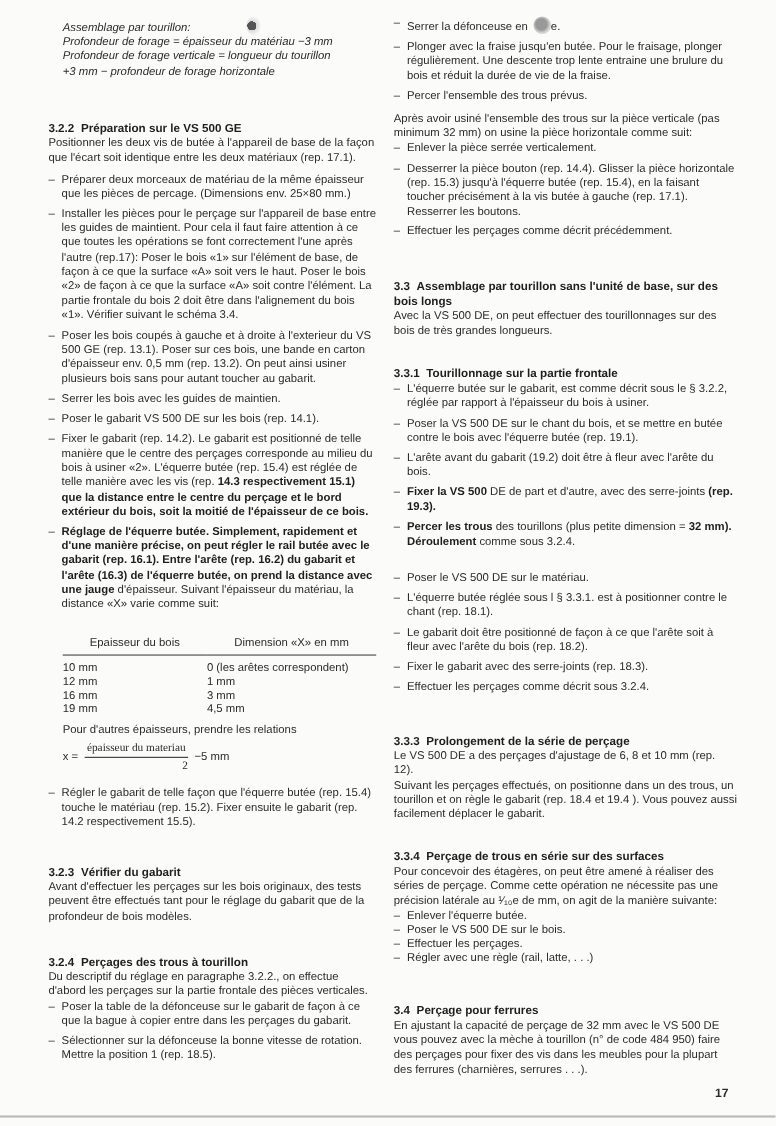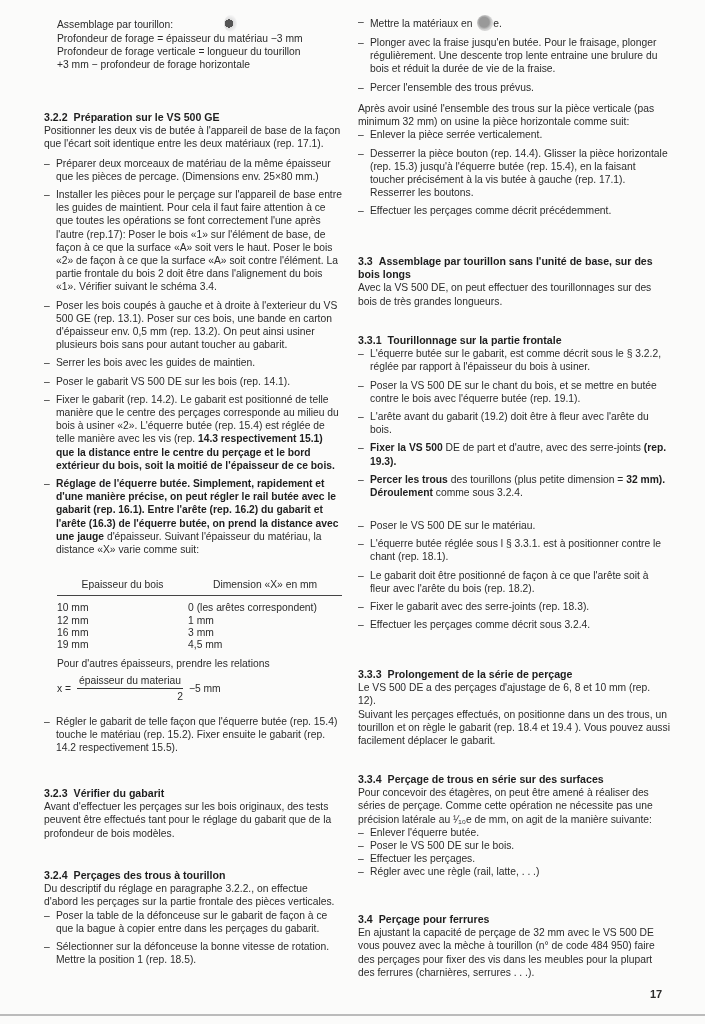--- a/index.html
+++ b/index.html
@@ -20,38 +20,38 @@
   ul.dash { list-style:none; margin:0; padding:0; }
   ul.dash li { position:relative; padding-left:12px; margin-bottom:5px; }
   ul.dash li::before { content:"–"; position:absolute; left:0; top:0; }
   ul.dash.tight li { margin-bottom:0; }
   .bold { font-weight:bold; color:#1e1e1e; }
   table.tbl { border-collapse:collapse; width:100%; font-size:10.3px; }
   table.tbl th { text-align:center; font-weight:normal; padding:0 0 4px 0; border-bottom:1.5px solid #444; }
   table.tbl td { padding:0; line-height:12.4px; }
   table.tbl tr.first td { padding-top:6px; }
   .formula { display:flex; align-items:center; gap:6px; }
-  .frac { display:inline-flex; flex-direction:column; align-items:flex-end; }
+  .frac { display:inline-flex; flex-direction:column; align-items:flex-end;font-family:Liberation Serif, serif; }
   .frac .numer { border-bottom:1px solid #333; padding:0 2px 1px; }
   .frac .denom { padding-top:1px; }
   .knob { display:inline-block; width:13px; height:17px; border-radius:50%;
           background:radial-gradient(circle at 38% 50%, #555 0 35%, #ddd 36%, #f4f4f4 70%);
           vertical-align:-4px; }
   .knob2 { display:inline-block; width:16px; height:16px; border-radius:50%;
            background:radial-gradient(circle at 45% 45%, #999 0 40%, #d0d0d0 60%, #eee 100%);
            vertical-align:-4px; margin-left:2px; }
   .pageno { position:absolute; left:650px; top:988px; font-weight:bold; font-size:11px; }
   .bottomline { position:absolute; left:0; right:0; top:1014px; height:2px; background:#bbb; }
 </style>
 </head>
 <body>
 
 <div class="col" id="left">
 
-  <div class="blk" style="top:15px; padding-left:13px;">
+  <div class="blk" style="top:15px; padding-left:13px;font-style:italic;">
     <p><span>Assemblage par tourillon:</span>
        <span class="knob" style="margin-left:48px;"></span></p>
     <p>Profondeur de forage = épaisseur du matériau −3 mm</p>
     <p>Profondeur de forage verticale = longueur du tourillon</p>
     <p>+3 mm − profondeur de forage horizontale</p>
   </div>
 
   <div class="blk" style="top:95px;margin-top:16px;">
     <h3><span class="num">3.2.2</span><span>Préparation sur le VS 500 GE</span></h3>
     <p>Positionner les deux vis de butée à l'appareil de base de la façon que l'écart soit identique entre les deux matériaux (rep. 17.1).</p>
@@ -120,21 +120,21 @@
       <li>Poser la table de la défonceuse sur le gabarit de façon à ce que la bague à copier entre dans les perçages du gabarit.</li>
       <li>Sélectionner sur la défonceuse la bonne vitesse de rotation. Mettre la position 1 (rep. 18.5).</li>
     </ul>
   </div>
 </div>
 
 <div class="col" id="right">
 
   <div class="blk" style="top:15px;">
     <ul class="dash">
-      <li><span>Mettre la matériaux en</span> <span class="knob2"></span><span>e.</span></li>
+      <li><span>Serrer la défonceuse en</span> <span class="knob2"></span><span>e.</span></li>
       <li>Plonger avec la fraise jusqu'en butée. Pour le fraisage, plonger régulièrement. Une descente trop lente entraine une brulure du bois et réduit la durée de vie de la fraise.</li>
       <li>Percer l'ensemble des trous prévus.</li>
     </ul>
   </div>
 
   <div class="blk" style="top:102px;">
     <p>Après avoir usiné l'ensemble des trous sur la pièce verticale (pas minimum 32 mm) on usine la pièce horizontale comme suit:</p>
     <ul class="dash">
       <li>Enlever la pièce serrée verticalement.</li>
       <li>Desserrer la pièce bouton (rep. 14.4). Glisser la pièce horizontale (rep. 15.3) jusqu'à l'équerre butée (rep. 15.4), en la faisant toucher précisément à la vis butée à gauche (rep. 17.1). Resserrer les boutons.</li>

